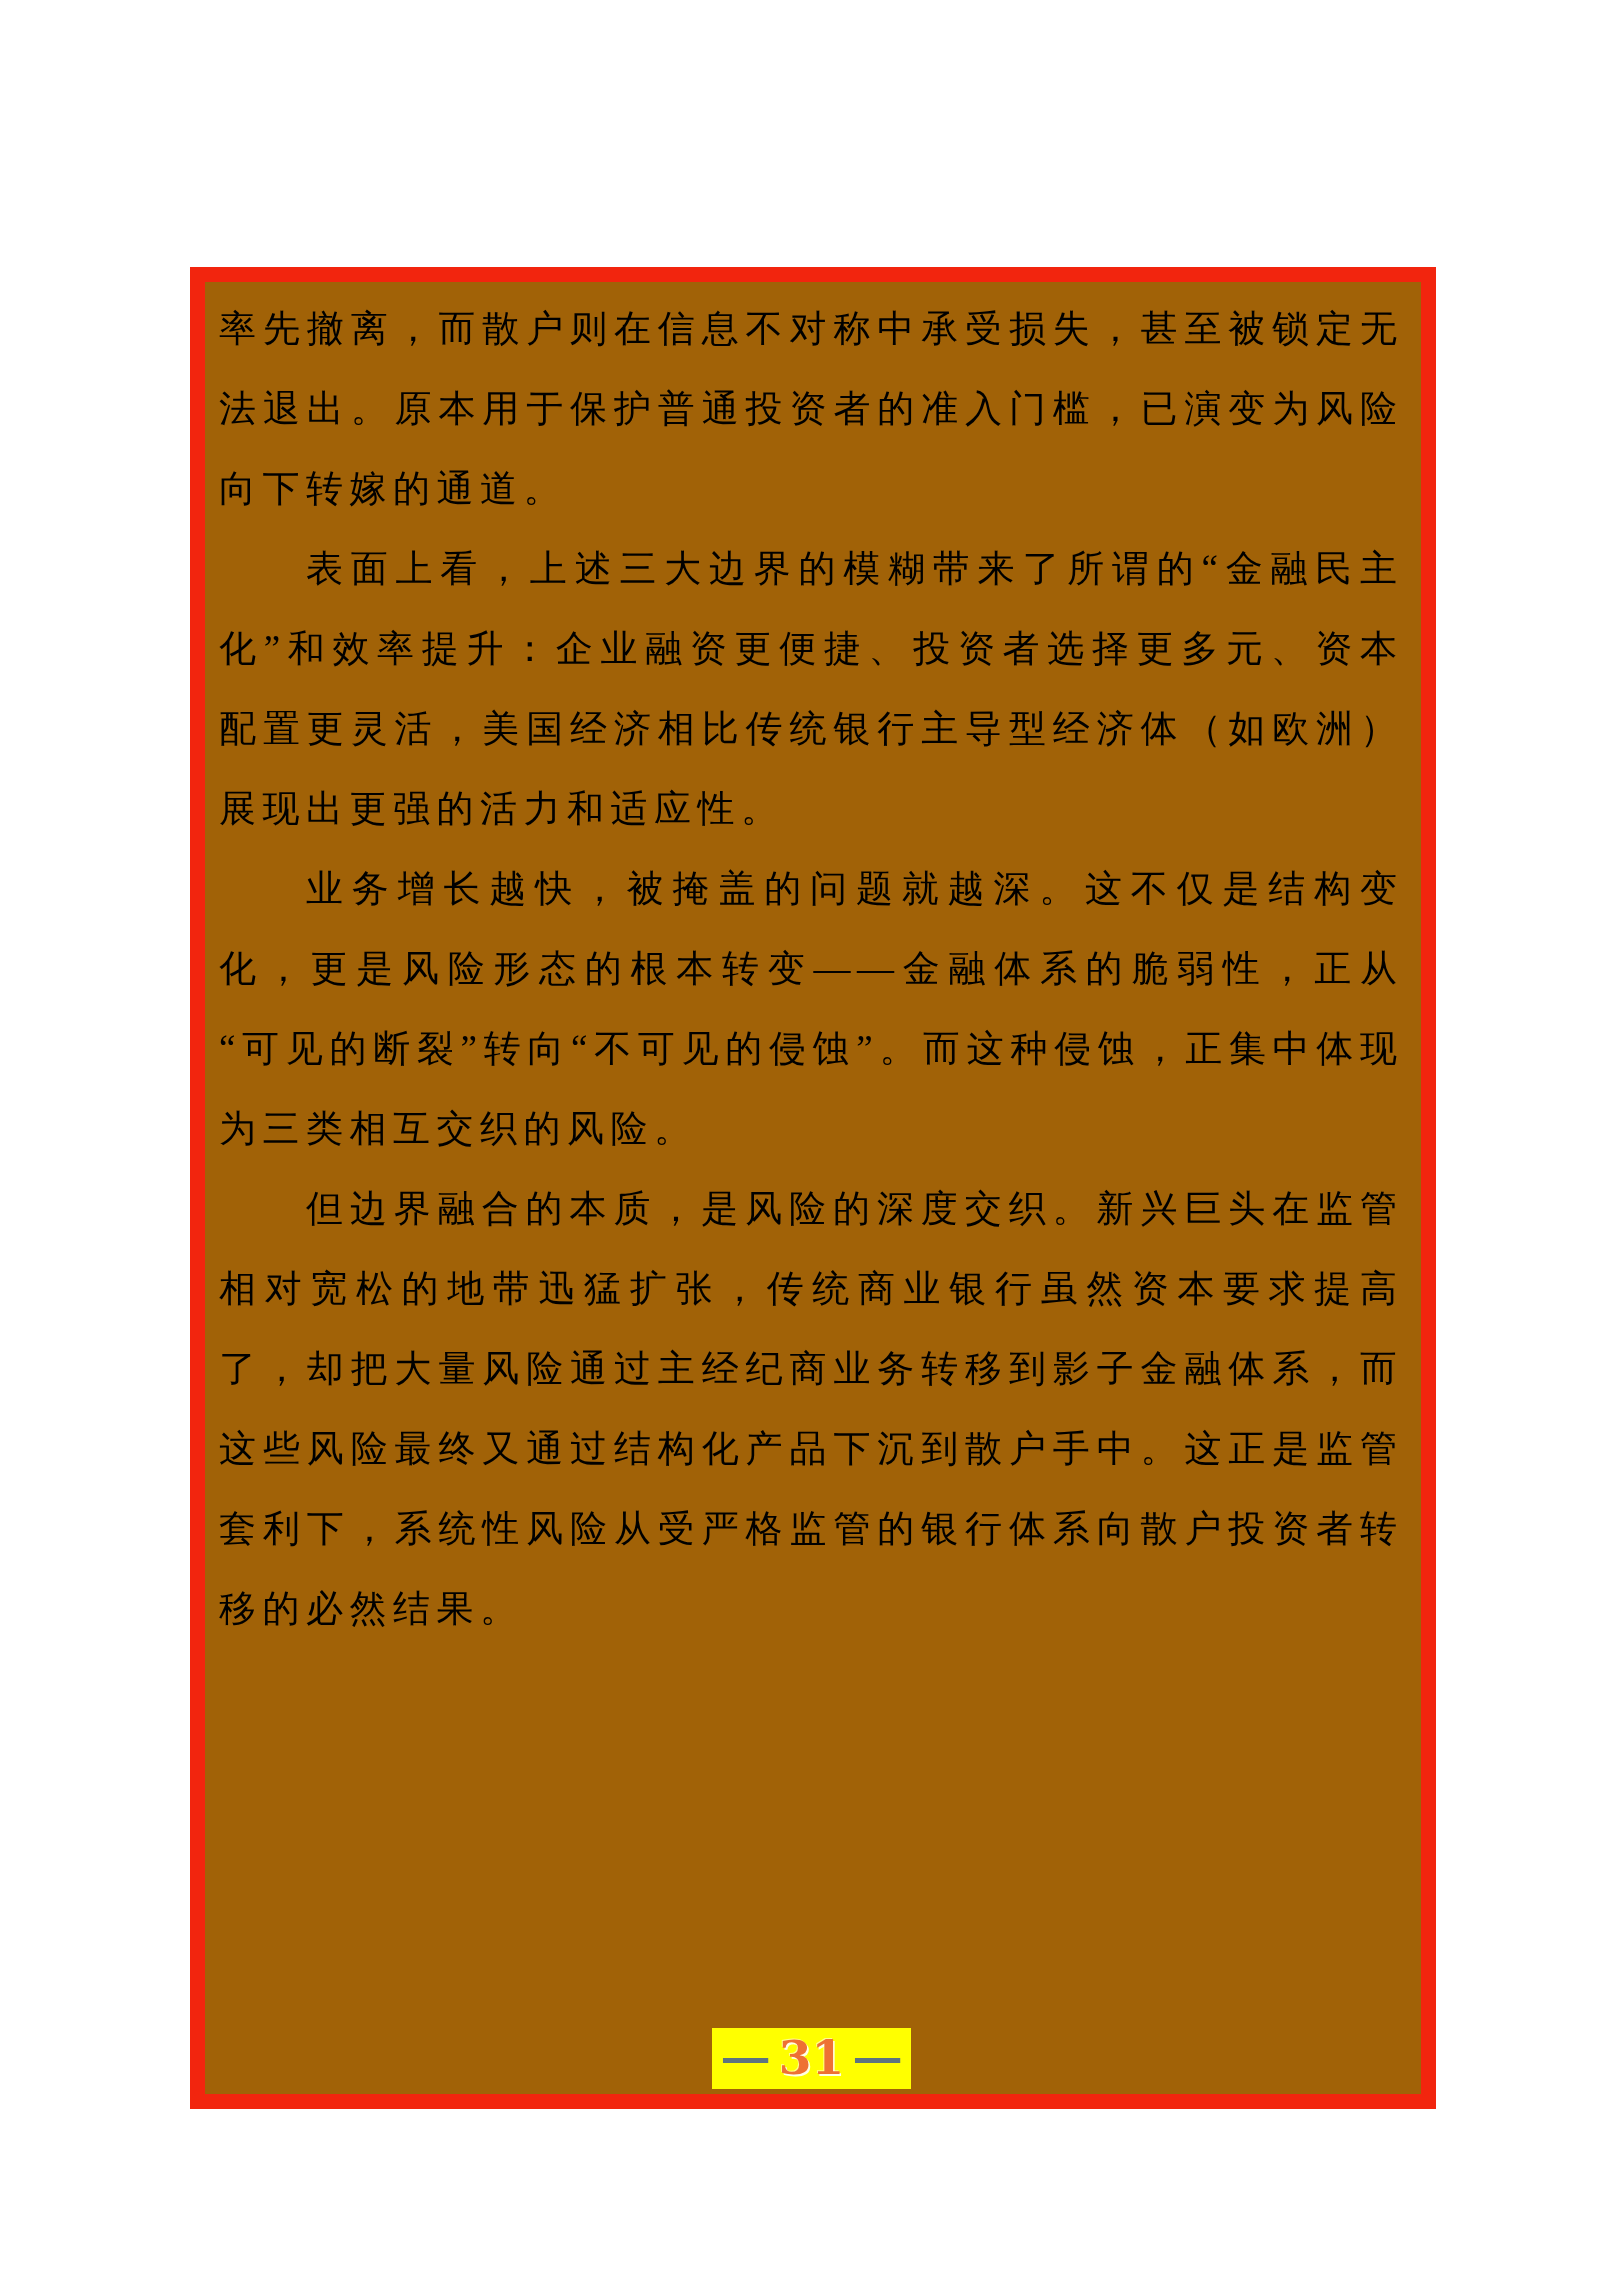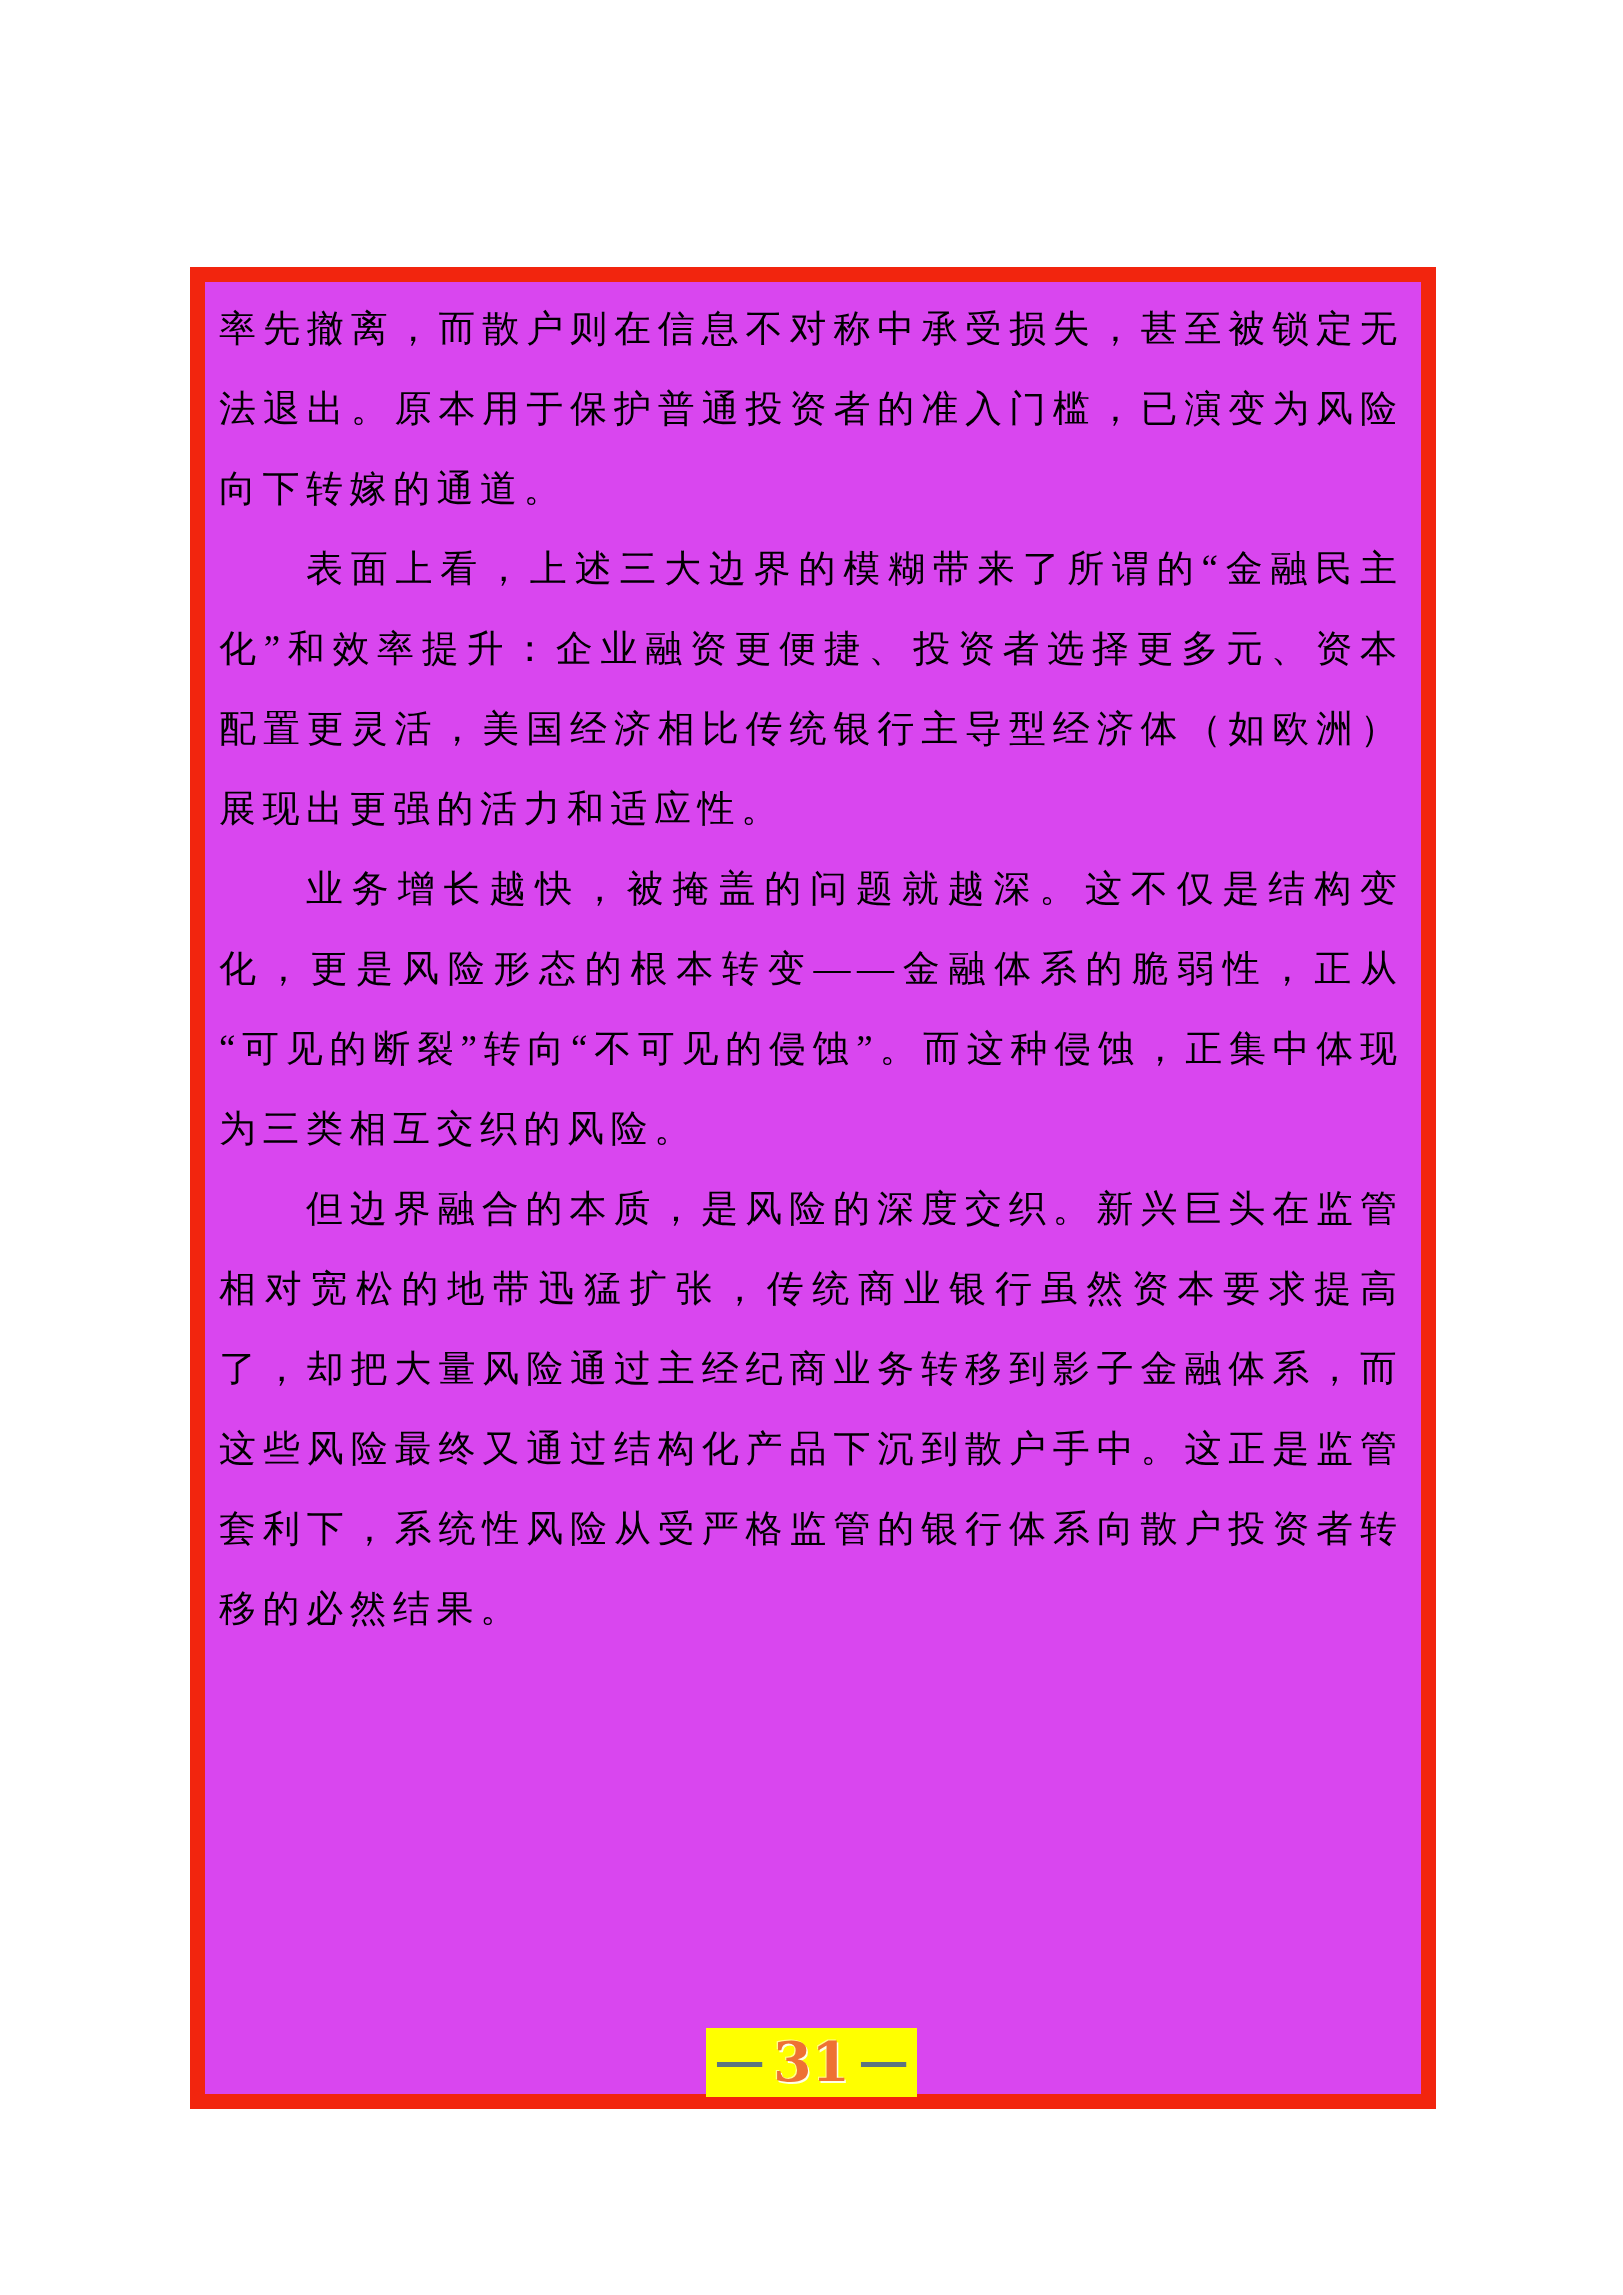--- a/index.html
+++ b/index.html
@@ -13,21 +13,21 @@
   }
 
   
   .page-frame {
     position: absolute;
     left: 190px;
     top: 267px;
     width: 1246px;
     height: 1842px;
     border: 15.3px solid #f2250e;
-    background: #d946ef;
+    background: #a16207;
     padding: 6.5px 17.5px 0 14px;
   }
 
   .body-para {
     margin: 0;
     font-size: 37px;
     letter-spacing: 6.5px;
     line-height: 80px;
     color: #000000;
     text-align: justify;
@@ -60,21 +60,21 @@
     color: #5d7480;
     font-size: 39px;
     font-weight: bold;
     vertical-align: middle;
     font-family: "DejaVu Sans", sans-serif;
     transform: scaleX(1.3);
   }
   .badge-number {
     display: inline-block;
     color: #ee7133;
-    font-size: 55px;
+    font-size: 47px;
     font-weight: bold;
     margin: 0 12px;
     vertical-align: middle;
     font-family: "DejaVu Serif", serif;
     text-shadow: 1.6px 1.6px 0 rgba(255,255,255,0.9), -1.1px -1.1px 0 rgba(255,255,255,0.55);
   }
 </style>
 </head>
 <body>
 

